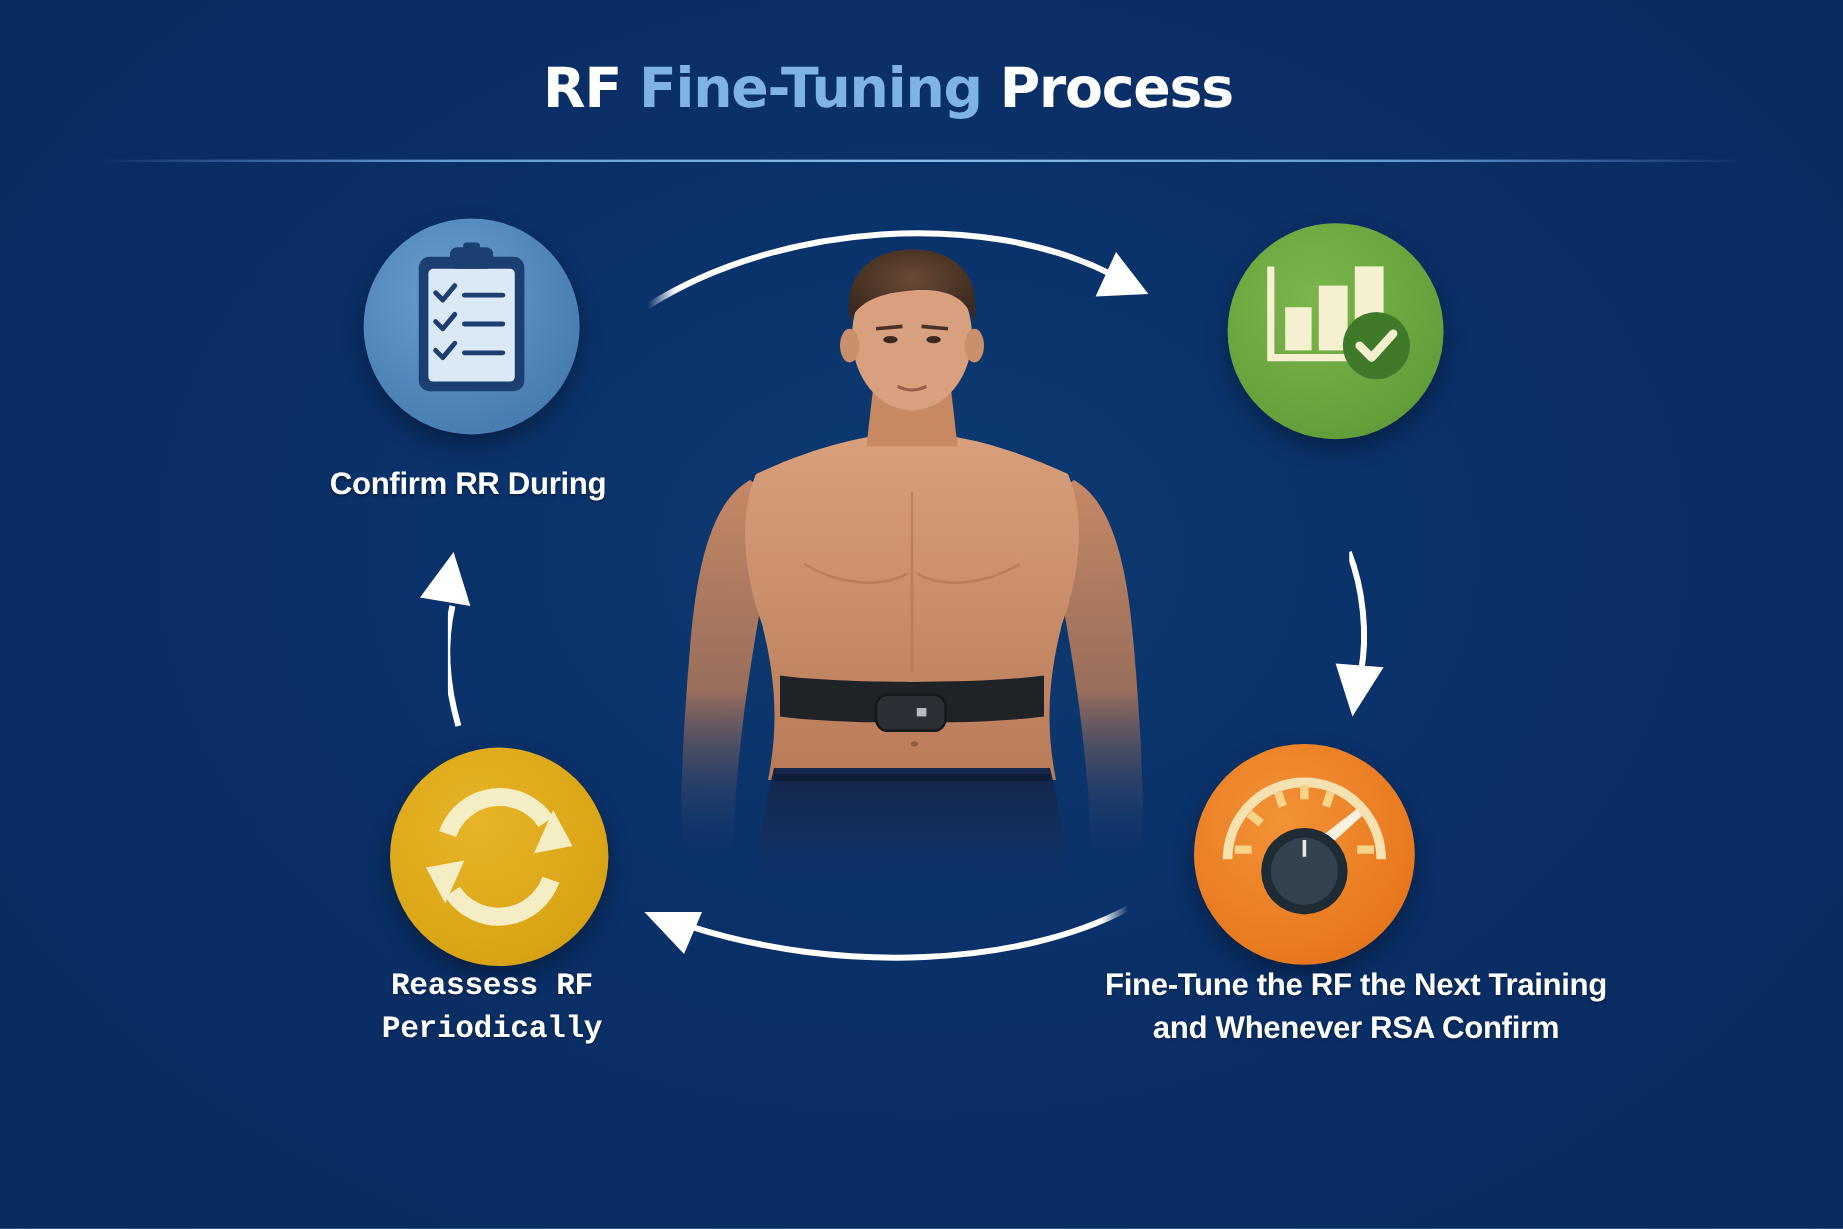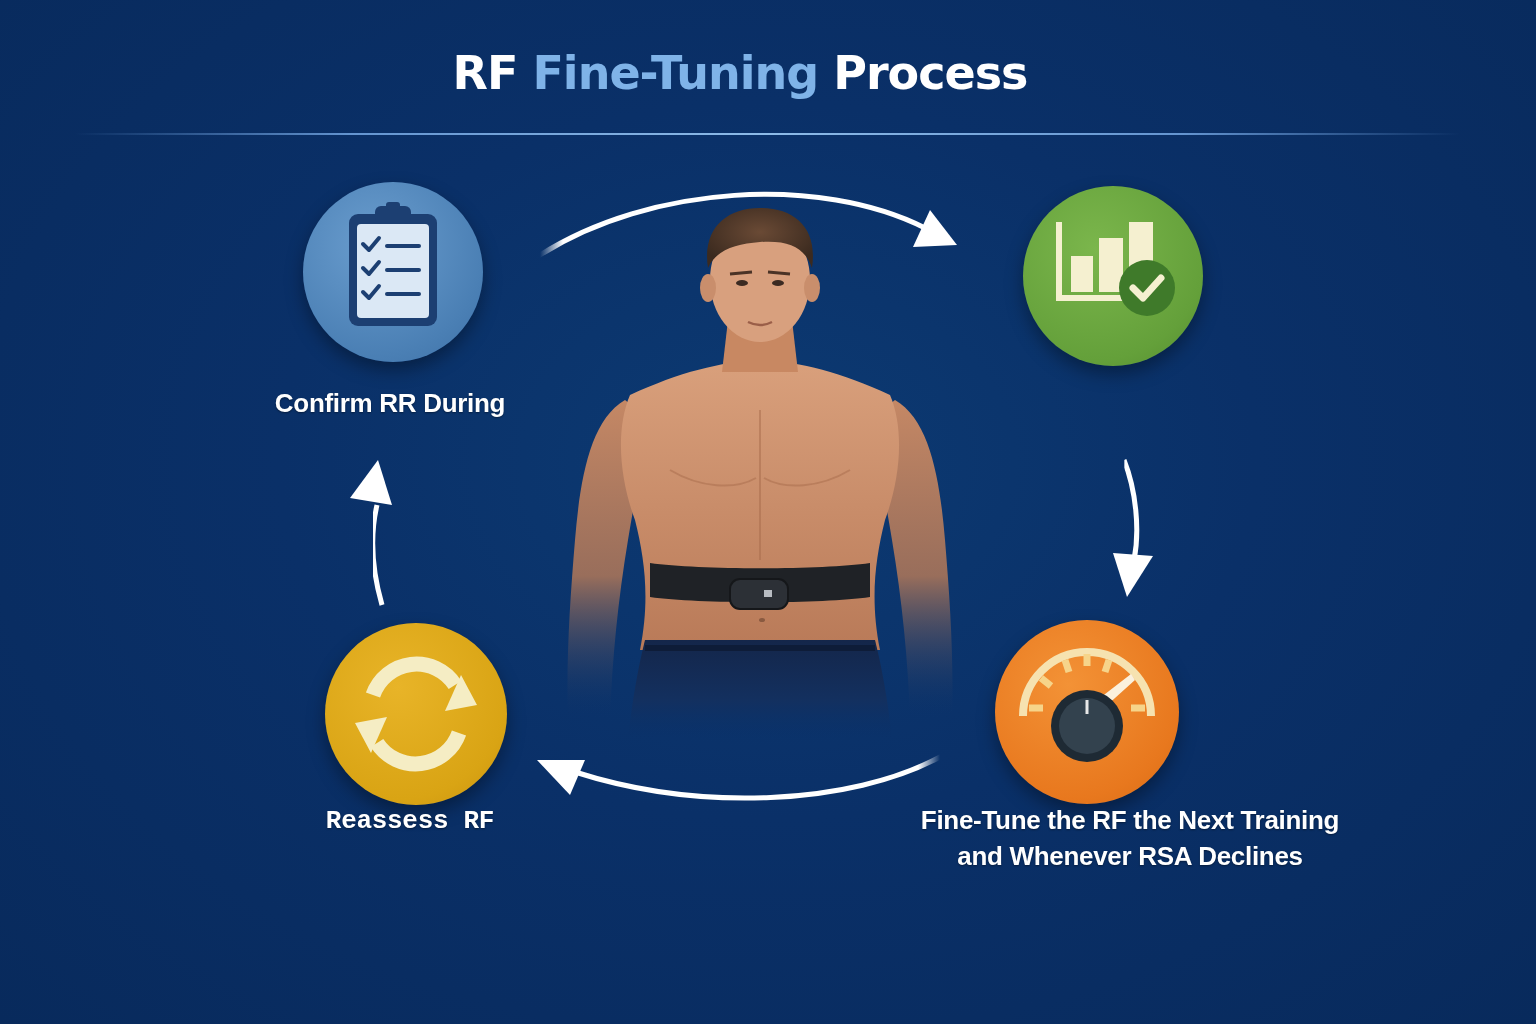--- a/index.html
+++ b/index.html
@@ -170,26 +170,27 @@
         <path d="M150 88 L136 88"></path>
     </g>
     <polygon points="136,54 140,60 100,96 92,88" fill="#fbf1de"></polygon>
     <circle cx="92" cy="106" r="36" fill="#1e2a34"></circle>
     <circle cx="92" cy="106" r="28" fill="#33424e"></circle>
     <path d="M92 80 L92 94" stroke="#e8e8e8" stroke-width="3"></path>
   </svg>
 </div>
 <div class="label" style="left:900px; top:802px; width:460px;">
   <div>Fine-Tune the RF the Next Training</div>
-  <div>and Whenever RSA Declines</div>
+  <div>and Whenever RSA Confirm</div>
 </div>
 
 <div class="node-circle" style="left:325px; top:623px; width:182px; height:182px; background: radial-gradient(circle at 40% 35%, #e8b428, #d9a414 70%, #c89010);">
   <svg width="182" height="182">
     <path d="M48 72 A46 46 0 0 1 130 62" stroke="#f5edc4" stroke-width="15" fill="none"></path>
     <polygon points="152,82 120,88 136,52" fill="#f5edc4"></polygon>
     <path d="M134 110 A46 46 0 0 1 52 120" stroke="#f5edc4" stroke-width="15" fill="none"></path>
     <polygon points="30,100 62,94 46,130" fill="#f5edc4"></polygon>
   </svg>
 </div>
 <div class="label" style="left:260px; top:803px; width:300px;font-family:Liberation Mono, monospace;">
   <div>Reassess RF</div>
+  <div>Periodically</div>
 </div>
 
 </body></html>

